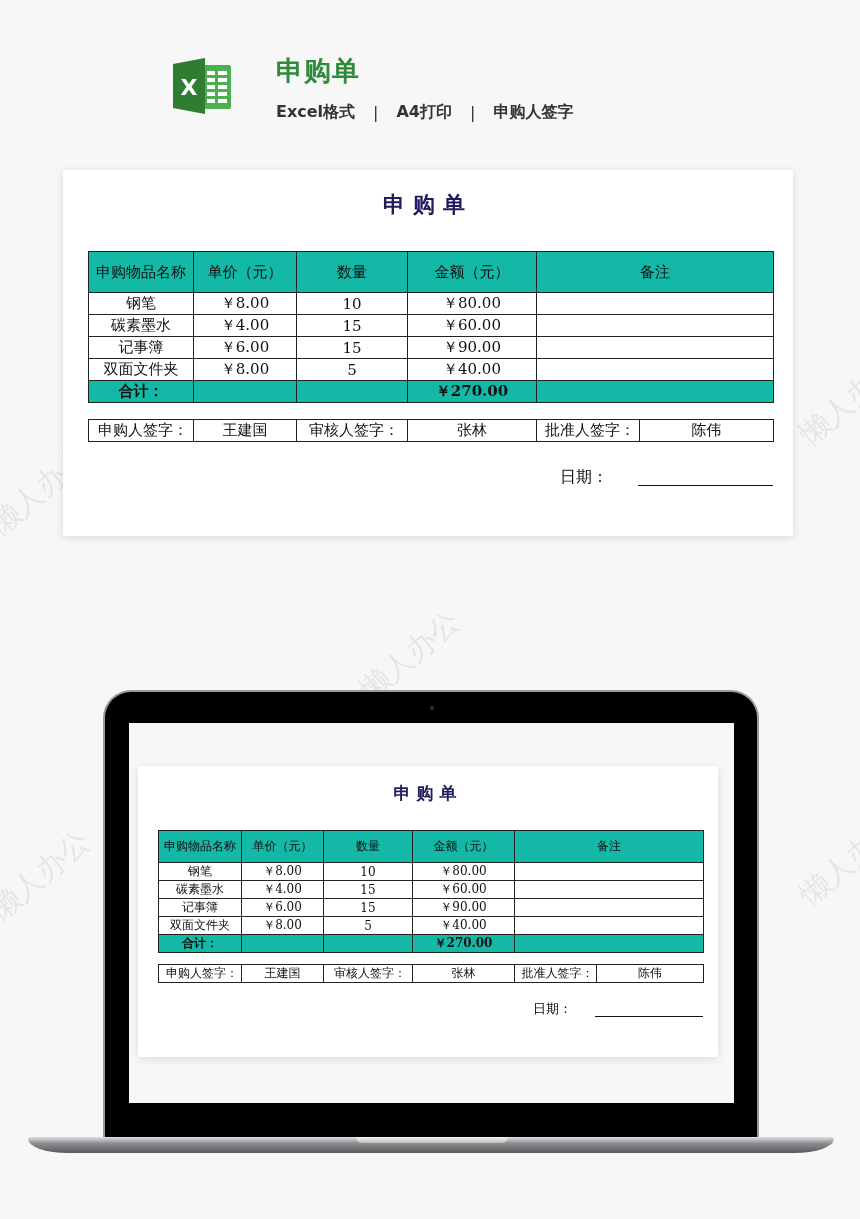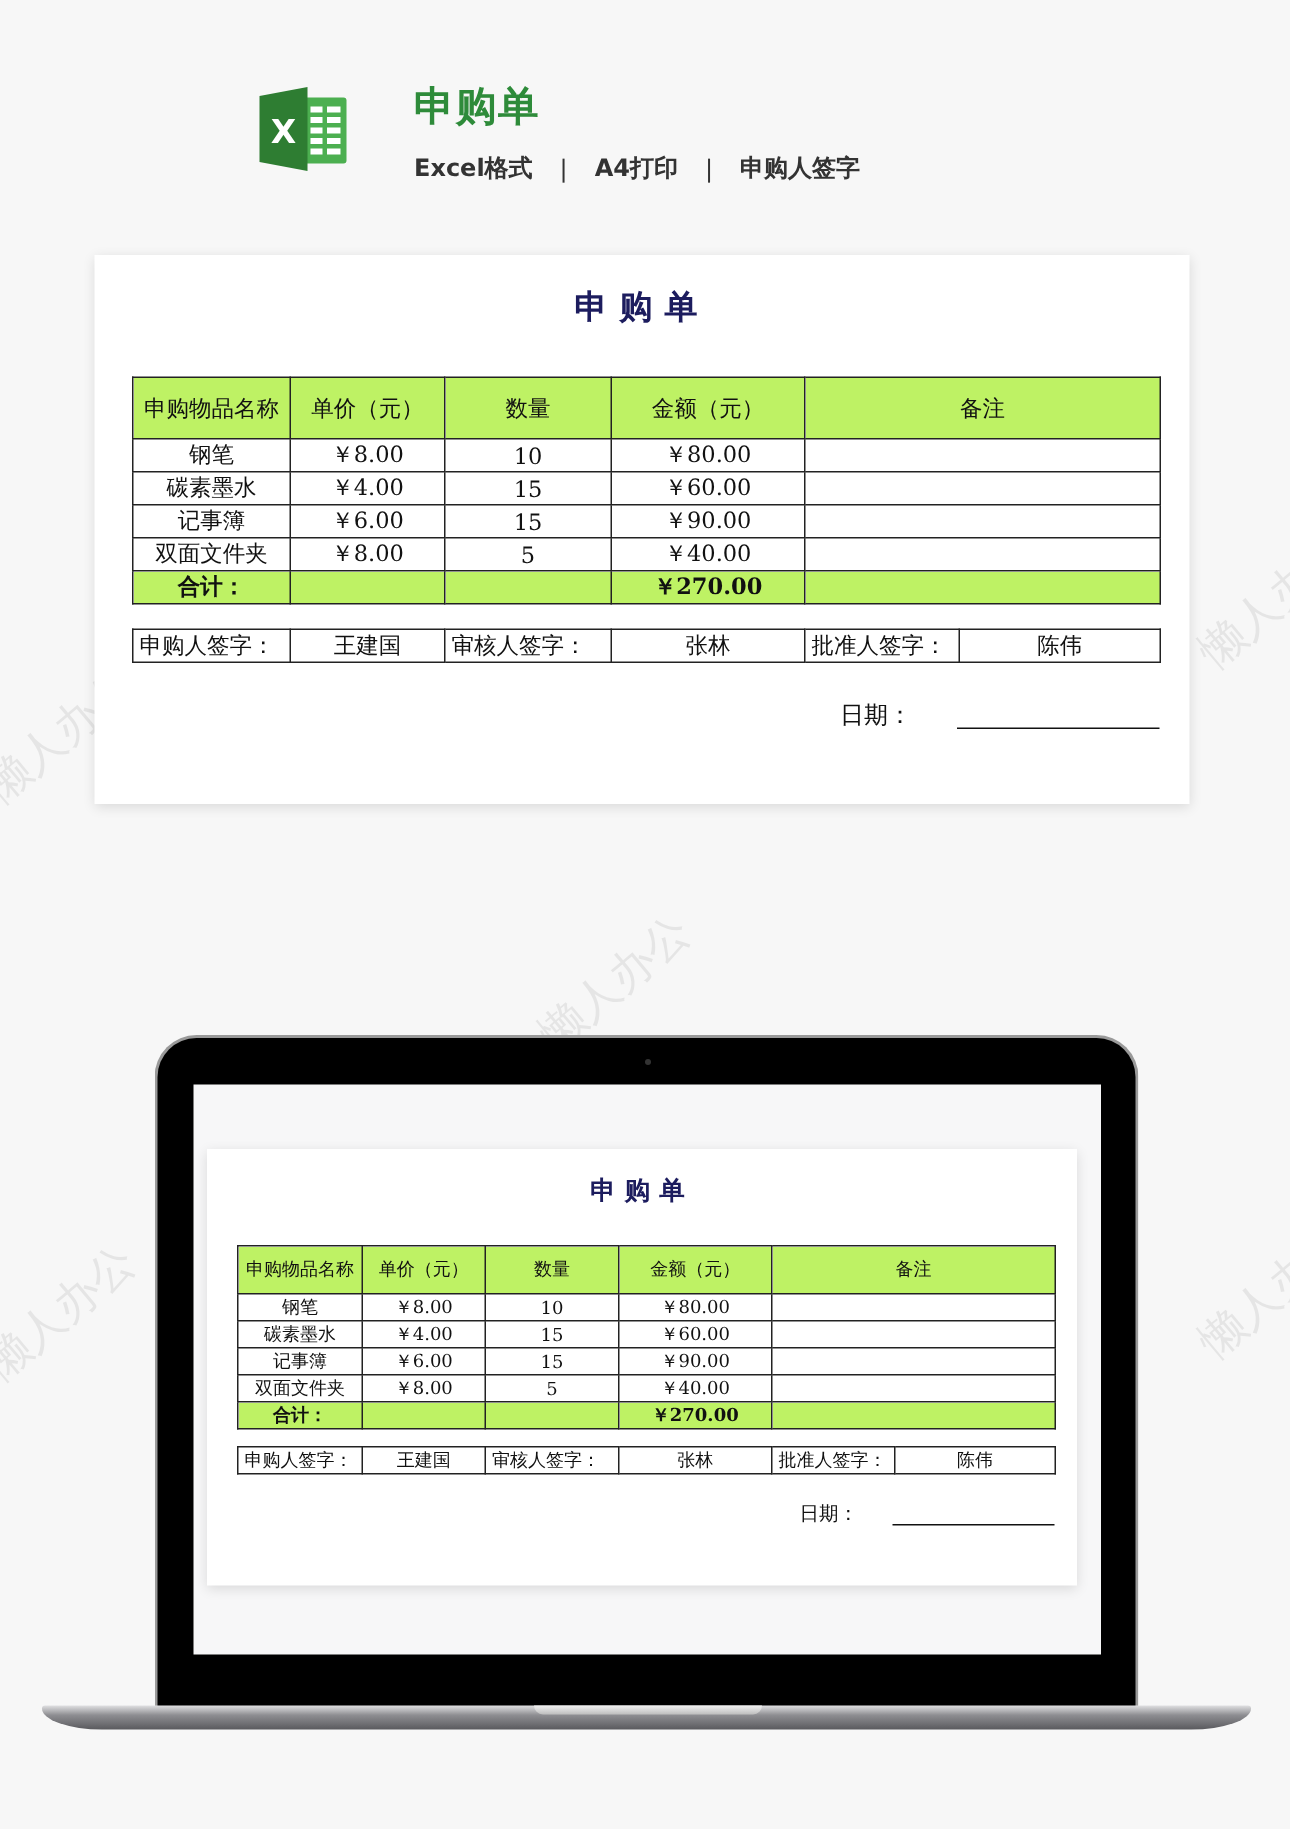--- a/index.html
+++ b/index.html
@@ -12,23 +12,23 @@
   .hdr-title { position: absolute; left: 276px; top: 53px; font-family: "DejaVu Sans", sans-serif; font-weight: bold; font-size: 27px; color: #2e8b3a; letter-spacing: 1px; }
   .hdr-sub { position: absolute; left: 276px; top: 102px; font-family: "DejaVu Sans", sans-serif; font-weight: bold; font-size: 16px; color: #333; display: flex; align-items: center; }
   .hdr-sub .sep { margin: 0 18px; font-weight: normal; }
 
   
   .sheet { position: absolute; background: #fff; box-shadow: 0 2px 8px rgba(0,0,0,0.12); }
   .sheet-title { position: absolute; left: 0; width: 100%; text-align: center; color: #1c1c5e; font-weight: bold; letter-spacing: 8px; }
 
   table.grid { position: absolute; border-collapse: collapse; table-layout: fixed; }
   table.grid td { border: 1.5px solid #222; text-align: center; vertical-align: middle; white-space: nowrap; overflow: hidden; color: #111; }
-  table.grid tr.hd td, table.grid tr.total td { background: #bef264; margin-left: 44px; }
+  table.grid tr.hd td, table.grid tr.total td { background: #14b8a6; margin-left: 44px; }
   table.grid tr.total td { font-weight: bold; }
-  table.grid td.left { text-align: left; padding-left: 4px; }
+  table.grid td.left { text-align: center; padding-left: 4px; }
 
   .date-label { position: absolute; color: #111; }
   .date-line { position: absolute; border-bottom: 1.5px solid #111; }
 
   
   .wm { position: absolute; font-family: "DejaVu Serif", serif; color: rgba(0,0,0,0.07); font-size: 30px; transform: rotate(-40deg); white-space: nowrap; pointer-events: none; }
 
   
   .laptop-bezel { position: absolute; left: 103px; top: 690px; width: 656px; height: 450px; background: #000; border-radius: 28px 28px 0 0; border: 2px solid #9a9a9a; border-bottom: none; }
   .camera { position: absolute; left: 430px; top: 706px; width: 4px; height: 4px; border-radius: 50%; background: #333; }

